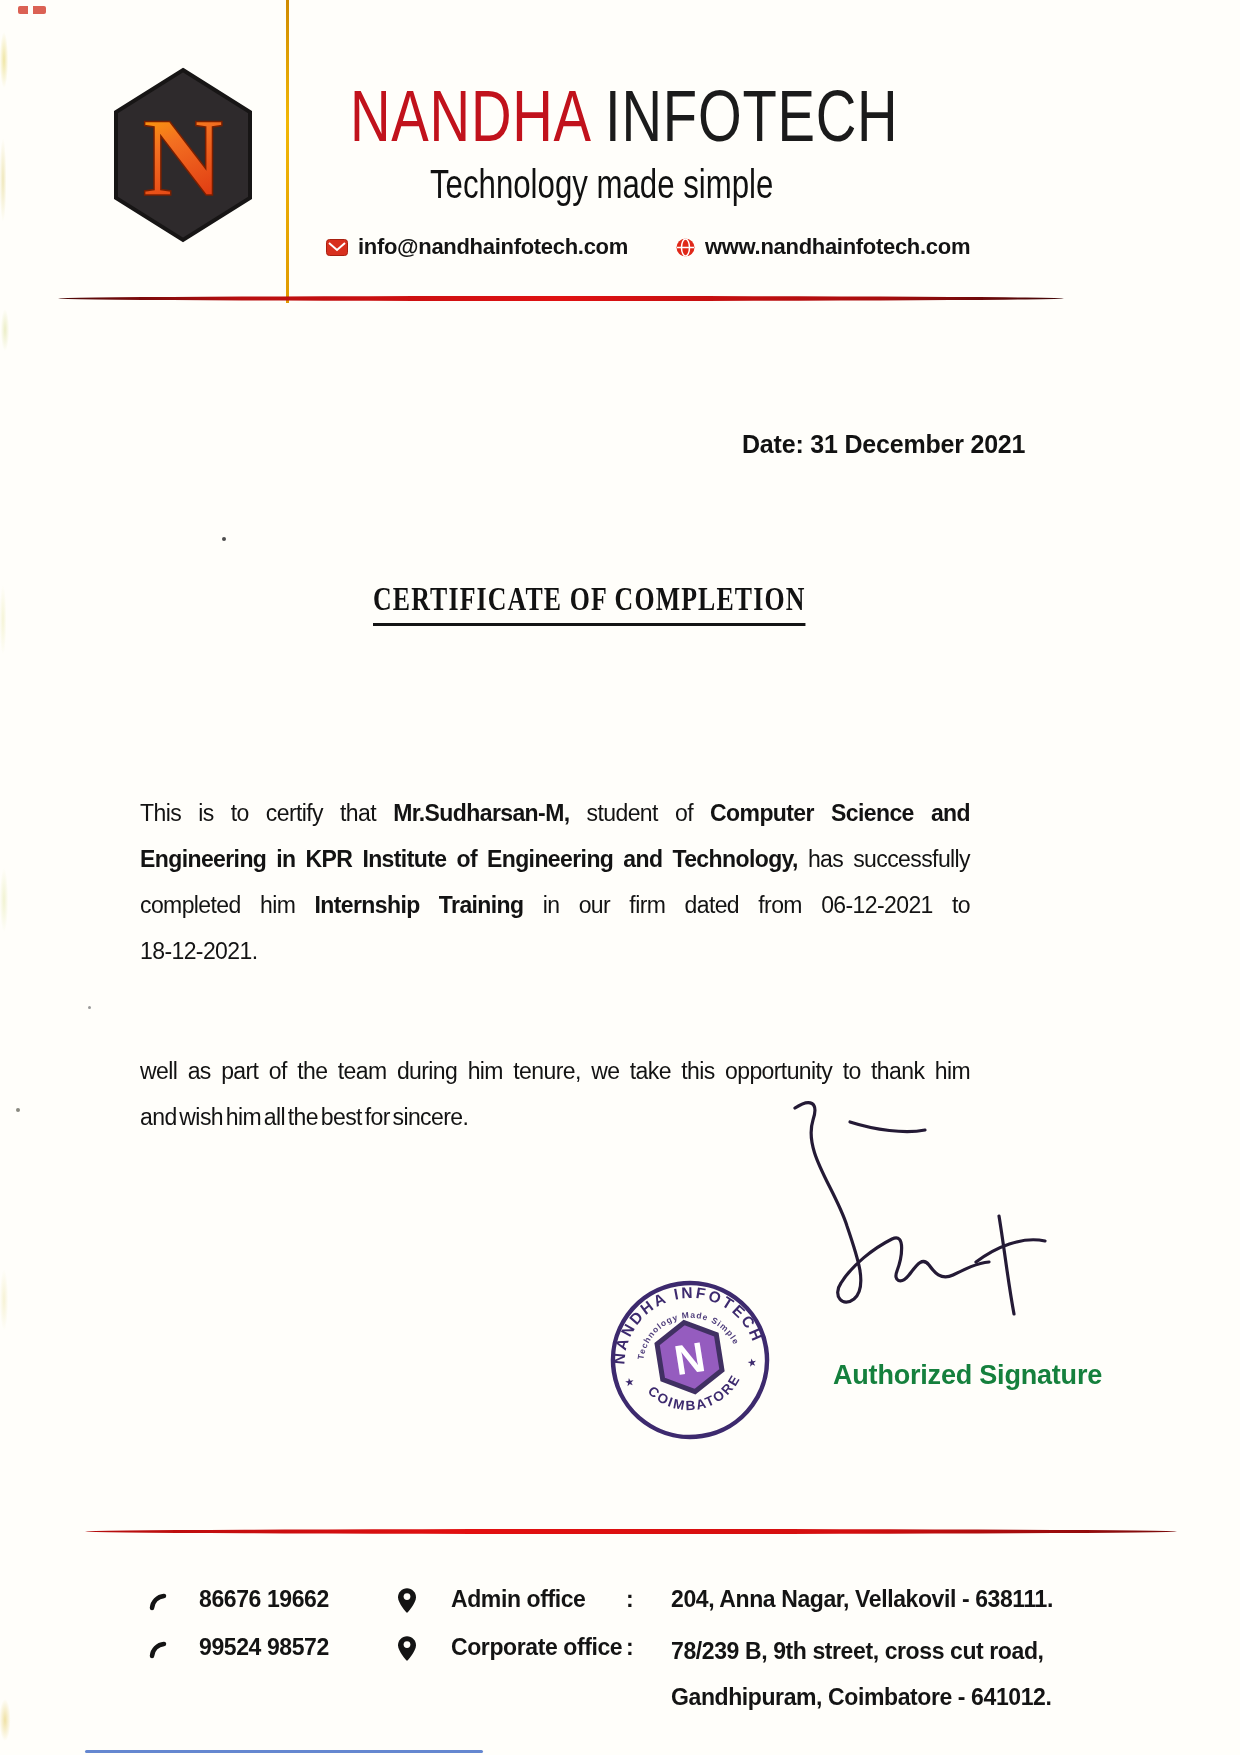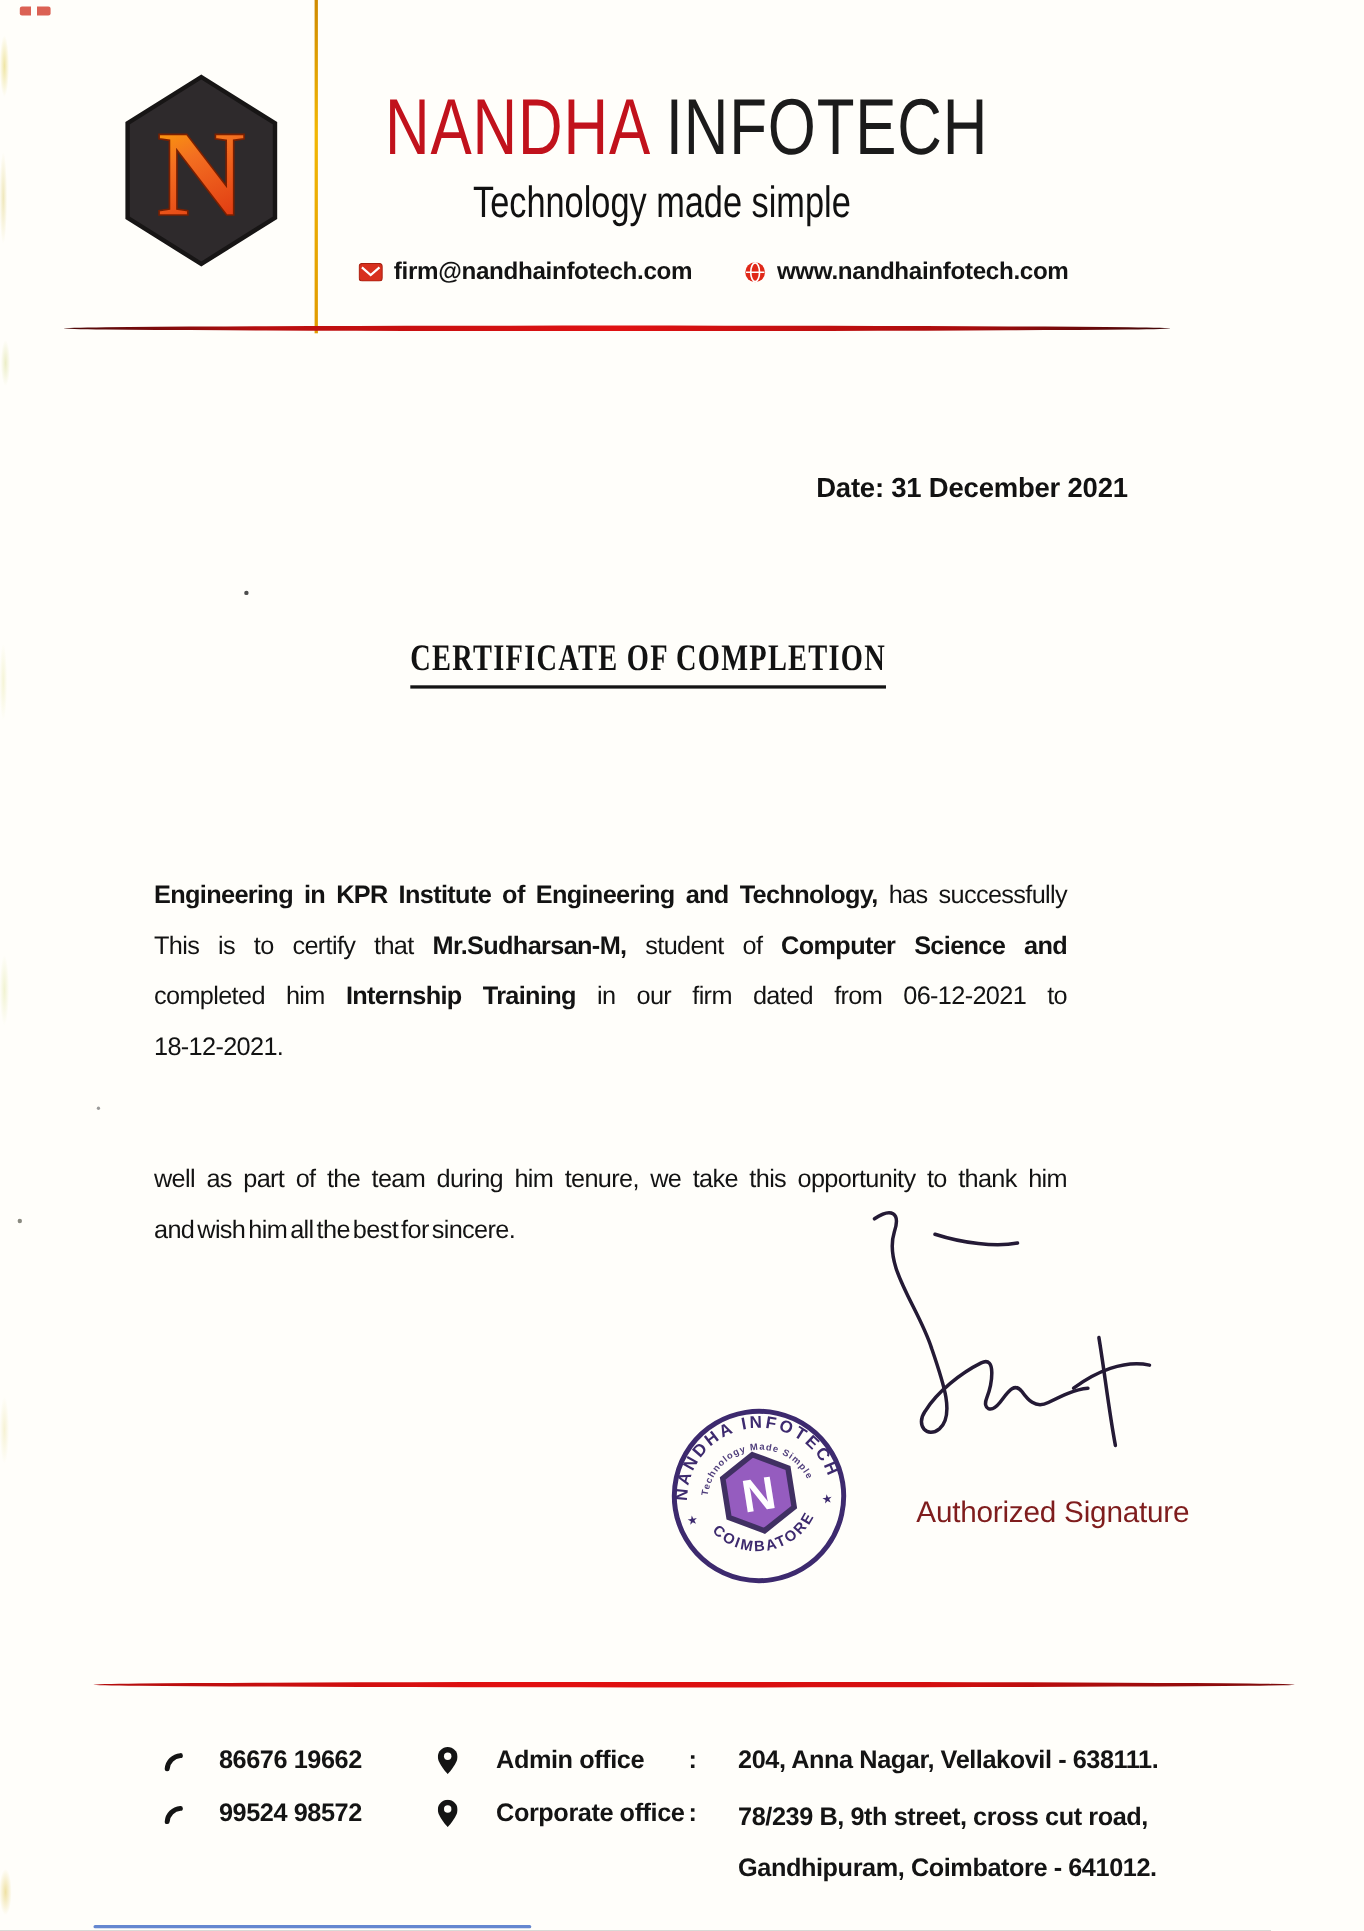--- a/index.html
+++ b/index.html
@@ -58,22 +58,22 @@
   .para{position:absolute;left:140px;width:830px;font-size:23px;color:#131313;
     letter-spacing:-0.6px;word-spacing:-3px;}
   .para1{top:790px;}
   .para2{top:1048px;}
   .bline{height:46px;line-height:46px;}
   .bline.just{text-align:justify;text-align-last:justify;}
   .seg.b{font-weight:700;}
   
   .stamp{position:absolute;left:608px;top:1278px;transform:rotate(-9deg);}
   .sig{position:absolute;left:755px;top:1090px;}
-  .auth{position:absolute;left:833px;top:1360px;font-size:27px;font-weight:400;
-    letter-spacing:-0.2px;color:#7f1d1d;}
+  .auth{position:absolute;left:833px;top:1360px;font-size:27px;font-weight:700;
+    letter-spacing:-0.2px;color:#15803d;}
   
   .f-item{position:absolute;font-size:23px;font-weight:700;letter-spacing:-0.4px;
     color:#141414;white-space:nowrap;margin-left:11px;}
   .f-icon{position:absolute;}
   .colon{position:absolute;font-size:23px;font-weight:700;color:#141414;}
 </style>
 </head>
 <body>
 
 <div class="page">
@@ -102,40 +102,40 @@
     <span class="red">NANDHA</span>
     <span class="dark">INFOTECH</span>
   </div>
   <div class="tagline">Technology made simple</div>
 
   <div class="contact">
     <svg width="22" height="17" viewBox="0 0 22 17">
       <rect x="0.5" y="0.5" width="21" height="16" rx="3" fill="#d8301e" stroke="#a82010"></rect>
       <polyline points="3,4 11,11 19,4" fill="none" stroke="#fff" stroke-width="2"></polyline>
     </svg>
-    <span>firm@nandhainfotech.com</span>
+    <span>info@nandhainfotech.com</span>
     <span class="gap"></span>
     <svg width="19" height="19" viewBox="0 0 19 19">
       <circle cx="9.5" cy="9.5" r="9" fill="#e02818"></circle>
       <ellipse cx="9.5" cy="9.5" rx="4" ry="8.5" fill="none" stroke="#fff" stroke-width="1.5"></ellipse>
       <line x1="1" y1="9.5" x2="18" y2="9.5" stroke="#fff" stroke-width="1.5"></line>
     </svg>
     <span>www.nandhainfotech.com</span>
   </div>
 
   <div class="hr-red top"></div>
 
   <div class="date">Date: 31 December 2021</div>
   <div class="title-wrap">
     <span class="title">CERTIFICATE OF COMPLETION</span>
   </div>
 
   <div class="para para1">
+    <div class="bline just"><span class="seg">This is to certify that </span><span class="seg b">Mr.Sudharsan-M,</span><span class="seg"> student of </span><span class="seg b">Computer Science and</span></div>
     <div class="bline just"><span class="seg b">Engineering in KPR Institute of Engineering and Technology,</span><span class="seg"> has successfully</span></div>
-    <div class="bline just"><span class="seg">This is to certify that </span><span class="seg b">Mr.Sudharsan-M,</span><span class="seg"> student of </span><span class="seg b">Computer Science and</span></div>
     <div class="bline just"><span class="seg">completed him </span><span class="seg b">Internship Training</span><span class="seg"> in our firm dated from 06-12-2021 to</span></div>
     <div class="bline"><span class="seg">18-12-2021.</span></div>
   </div>
 
   <div class="para para2">
     <div class="bline just"><span class="seg">well as part of the team during him tenure, we take this opportunity to thank him</span></div>
     <div class="bline"><span class="seg">and wish him all the best for sincere.</span></div>
   </div>
 
   <svg class="stamp" width="164" height="164" viewBox="0 0 164 164">

